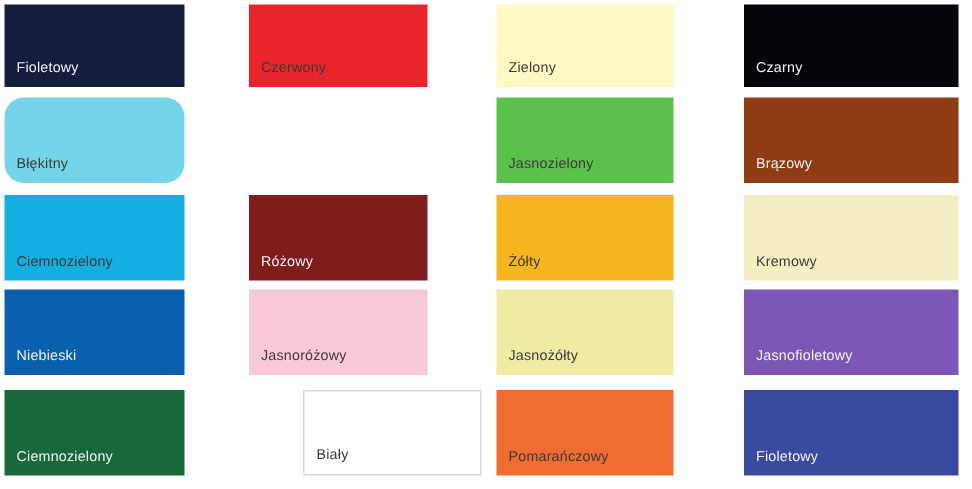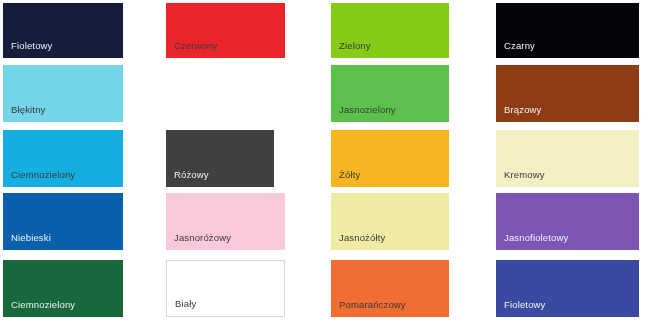--- a/index.html
+++ b/index.html
@@ -29,51 +29,51 @@
     left: 8px;
     bottom: 7px;
     font-size: 9.5px;
     line-height: 11px;
     letter-spacing: 0.15px;
     white-space: nowrap;
     font-family: "Liberation Sans", sans-serif;
   }
   .light-text { color: #f2f2f2; }
   .dark-text  { color: #3a3a3a; }
-  .bordered   { border: 1px solid #d8d8d8; }
+  .bordered   { border: 1px solid #d8d8d8; margin-left: 36px; }
 </style>
 </head>
 <body>
 
 <div id="swatch-grid" style="background: rgb(255, 255, 255);">
     <div class="swatch" style="left: 3px; top: 3px; width: 120px; height: 55px; background: rgb(20, 29, 61);">
       <span class="swatch-label light-text">Fioletowy</span>
     </div>
     <div class="swatch" style="left: 166px; top: 3px; width: 119px; height: 55px; background: rgb(232, 37, 43);">
       <span class="swatch-label dark-text">Czerwony</span>
     </div>
-    <div class="swatch" style="left: 331px; top: 3px; width: 118px; height: 55px; background: #84cc16;">
+    <div class="swatch" style="left: 331px; top: 3px; width: 118px; height: 55px; background: #fef9c3;">
       <span class="swatch-label dark-text">Zielony</span>
     </div>
     <div class="swatch" style="left: 496px; top: 3px; width: 143px; height: 55px; background: rgb(5, 5, 9);">
       <span class="swatch-label light-text">Czarny</span>
     </div>
-    <div class="swatch" style="left: 3px; top: 65px; width: 120px; height: 57px; background: rgb(116, 212, 232);">
+    <div class="swatch" style="left: 3px; top: 65px; width: 120px; height: 57px; background: rgb(116, 212, 232); border-radius: 13px;">
       <span class="swatch-label dark-text">Błękitny</span>
     </div>
     <div class="swatch" style="left: 331px; top: 65px; width: 118px; height: 57px; background: rgb(92, 193, 76);">
       <span class="swatch-label dark-text">Jasnozielony</span>
     </div>
     <div class="swatch" style="left: 496px; top: 65px; width: 143px; height: 57px; background: rgb(142, 60, 20);">
       <span class="swatch-label light-text">Brązowy</span>
     </div>
     <div class="swatch" style="left: 3px; top: 130px; width: 120px; height: 57px; background: rgb(21, 174, 224);">
       <span class="swatch-label dark-text">Ciemnozielony</span>
     </div>
-    <div class="swatch" style="left: 166px; top: 130px; width: 108px; height: 57px; background: #404040;">
+    <div class="swatch" style="left: 166px; top: 130px; width: 119px; height: 57px; background: #7f1d1d;">
       <span class="swatch-label light-text">Różowy</span>
     </div>
     <div class="swatch" style="left: 331px; top: 130px; width: 118px; height: 57px; background: rgb(247, 181, 32);">
       <span class="swatch-label dark-text">Żółty</span>
     </div>
     <div class="swatch" style="left: 496px; top: 130px; width: 143px; height: 57px; background: rgb(244, 239, 194);">
       <span class="swatch-label dark-text">Kremowy</span>
     </div>
     <div class="swatch" style="left: 3px; top: 193px; width: 120px; height: 57px; background: rgb(10, 96, 173);">
       <span class="swatch-label light-text">Niebieski</span>

